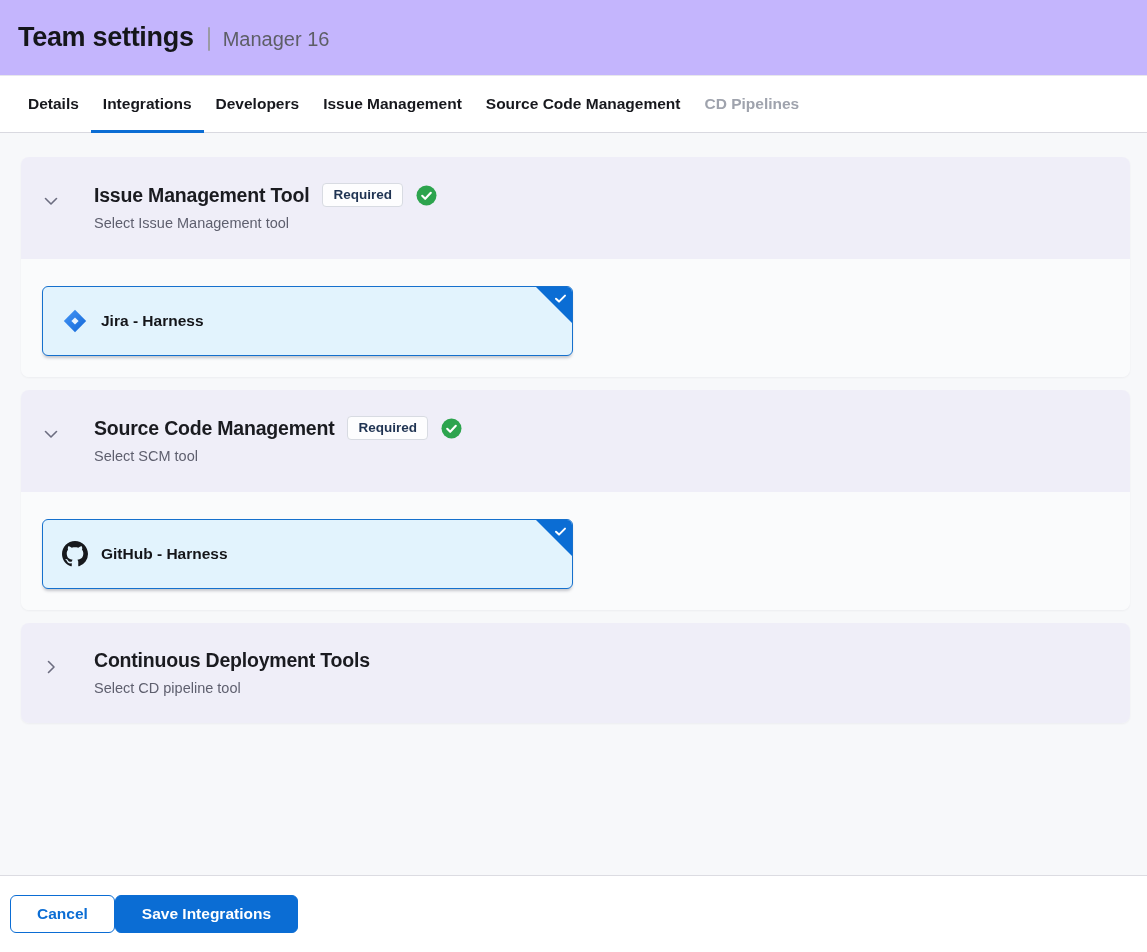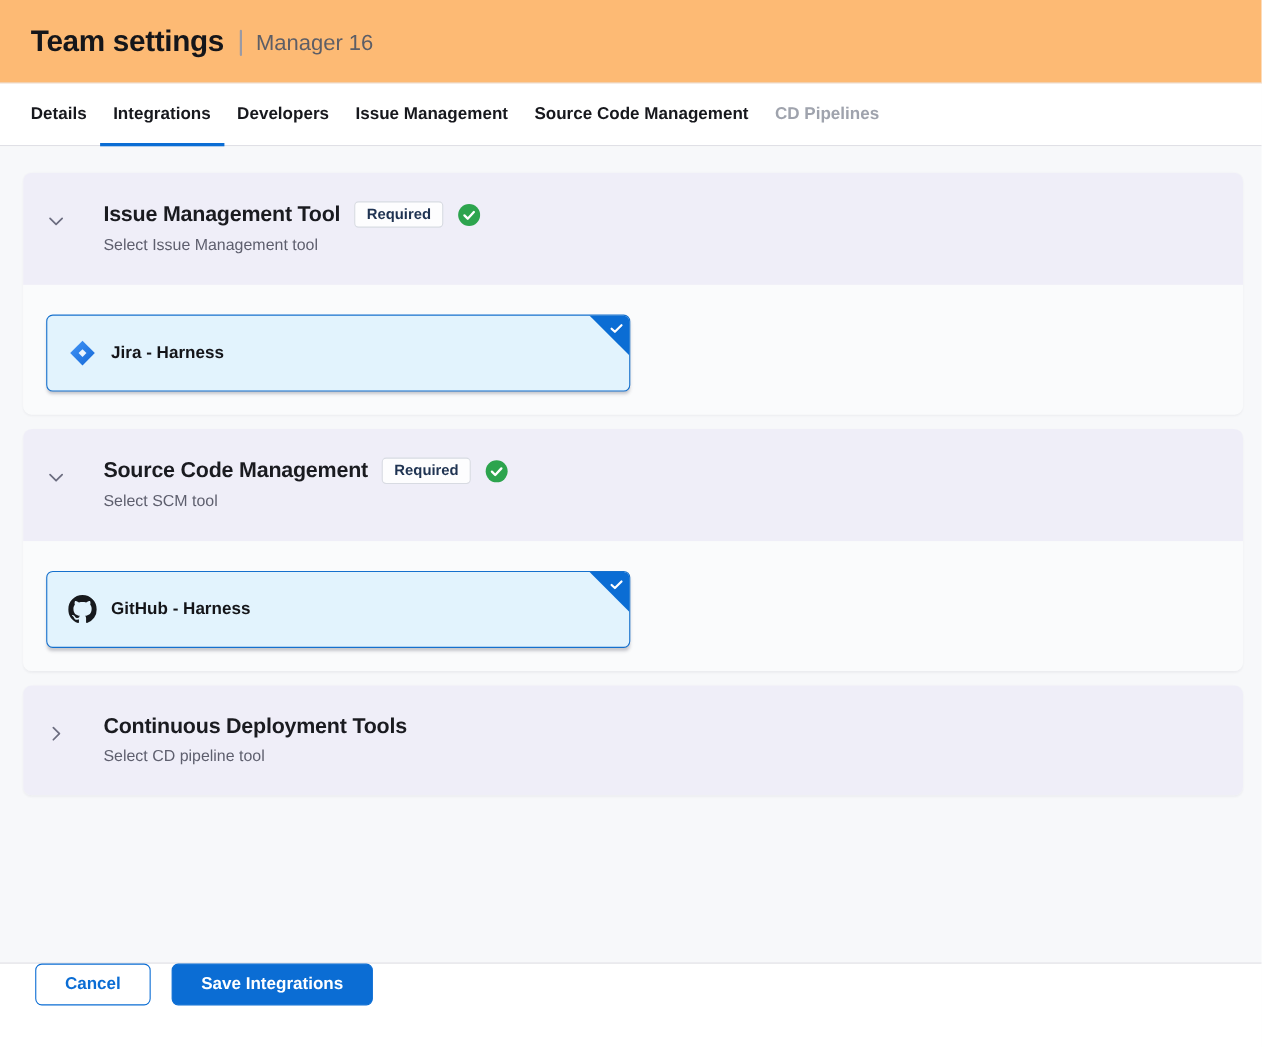--- a/index.html
+++ b/index.html
@@ -7,23 +7,23 @@
   body {
     font-family:"Liberation Sans", sans-serif;
     background:#ffffff;
     color:#17181d;
     overflow:hidden;
   }
   .app { display:flex; flex-direction:column; width:1147px; height:952px; }
 
   
   .page-header {
-    flex:none; height:76px; background:#fdba74;
+    flex:none; height:76px; background:#c4b5fd;
     display:flex; align-items:center;
-    padding:0 24px 0 28px;
+    padding:0 24px 0 18px;
     border-bottom:1px solid #e7e7ec;
   }
   .page-title { font-size:27px; font-weight:700; color:#15161a; letter-spacing:-0.3px; }
   .title-sep { width:2px; height:24px; background:#9a9aa4; margin:3px 13px 0 14px; border-radius:1px; }
   .page-subtitle { font-size:20px; color:#5d5e66; margin-top:3px; }
 
   
   .tabbar {
     flex:none; height:57px; background:#fff;
     border-bottom:1px solid #d9d9e0;
@@ -85,21 +85,21 @@
   .corner-check { position:absolute; top:4px; right:4px; width:15px; height:15px; }
   .tool-icon { width:26px; height:26px; flex:none; display:flex; align-items:center; }
   .tool-label { margin-left:13px; font-size:15.5px; font-weight:700; color:#141519; }
 
   
   .section.collapsed .section-header { padding:26px 24px 27px 19px; }
 
   
   .footer {
     flex:none; height:77px; background:#fff; border-top:1px solid #dcdce2;
-    display:flex; align-items:flex-start; padding-left:32px; gap:19px;
+    display:flex; align-items:center; padding-left:10px; 
   }
   .btn {
     height:38px; border-radius:6px; font-family:inherit;
     font-size:15.5px; font-weight:700; cursor:pointer;
     display:inline-flex; align-items:center; justify-content:center;
   }
   .btn-secondary { background:#fff; border:1.5px solid #0b6dd4; color:#0b6dd4; padding:0 26px; }
   .btn-primary { background:#0b6dd4; border:1.5px solid #0b6dd4; color:#ffffff; padding:0 26px; }
 </style>
 </head>

